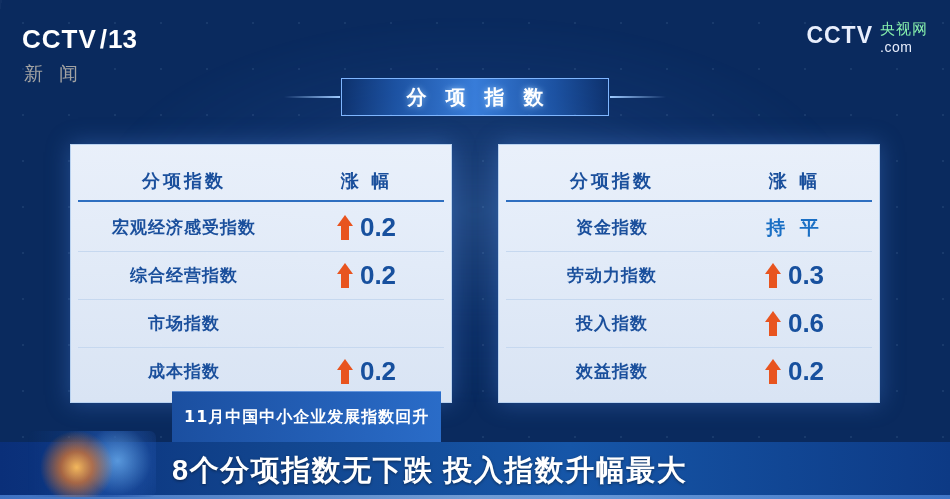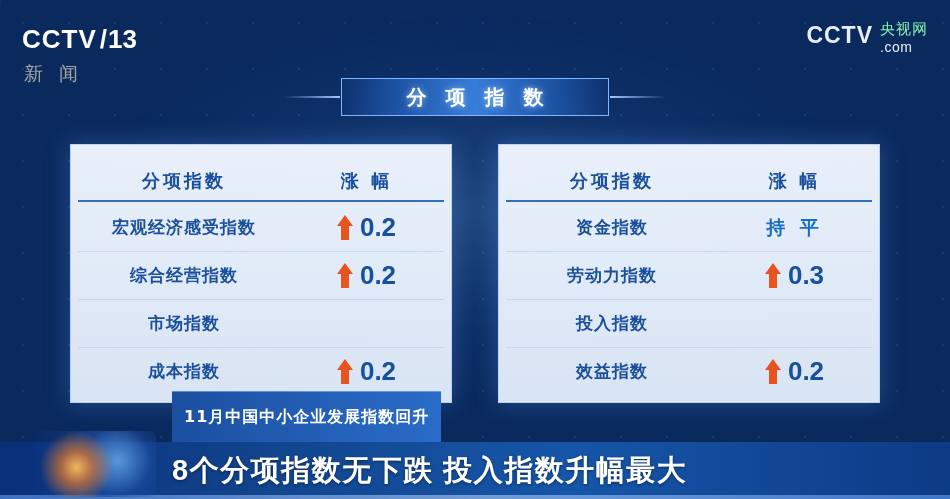--- a/index.html
+++ b/index.html
@@ -265,20 +265,24 @@
     <div class="row">
       <div class="name">劳动力指数</div>
       <div class="val">
         <span class="arrow"></span>
         <span class="num">0.3</span>
       </div>
     </div>
 
     <div class="row">
       <div class="name">投入指数</div>
+      <div class="val">
+        <span class="arrow"></span>
+        <span class="num">0.6</span>
+      </div>
     </div>
 
     <div class="row">
       <div class="name">效益指数</div>
       <div class="val">
         <span class="arrow"></span>
         <span class="num">0.2</span>
       </div>
     </div>
   </div>

